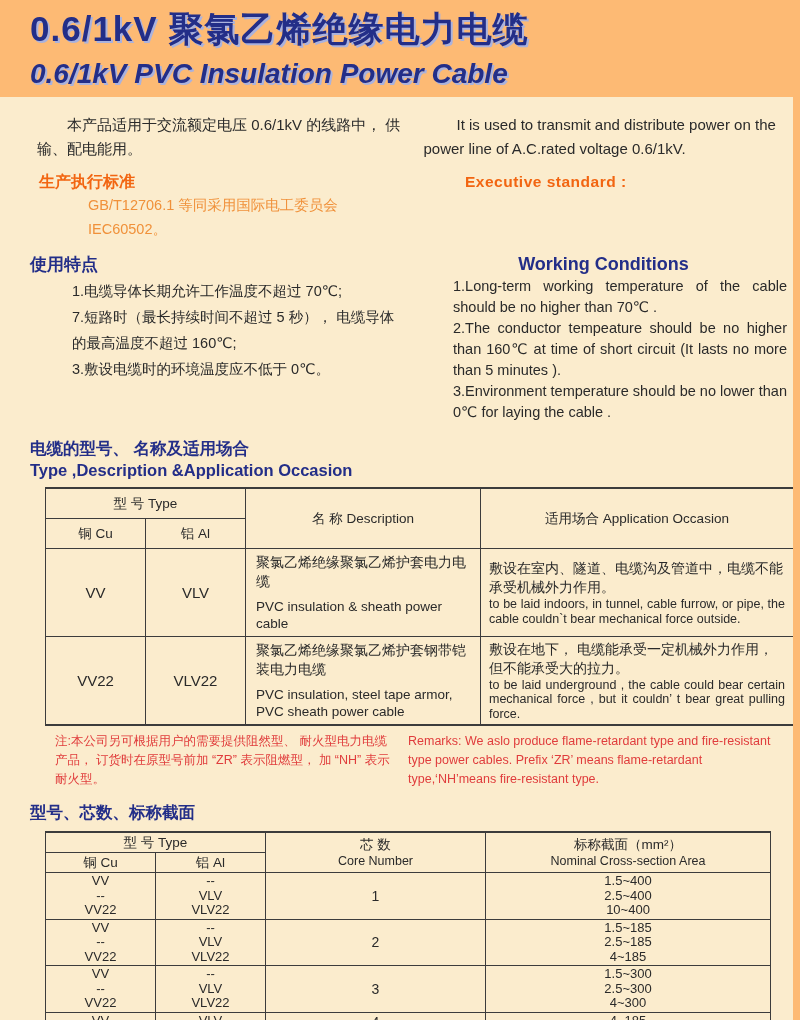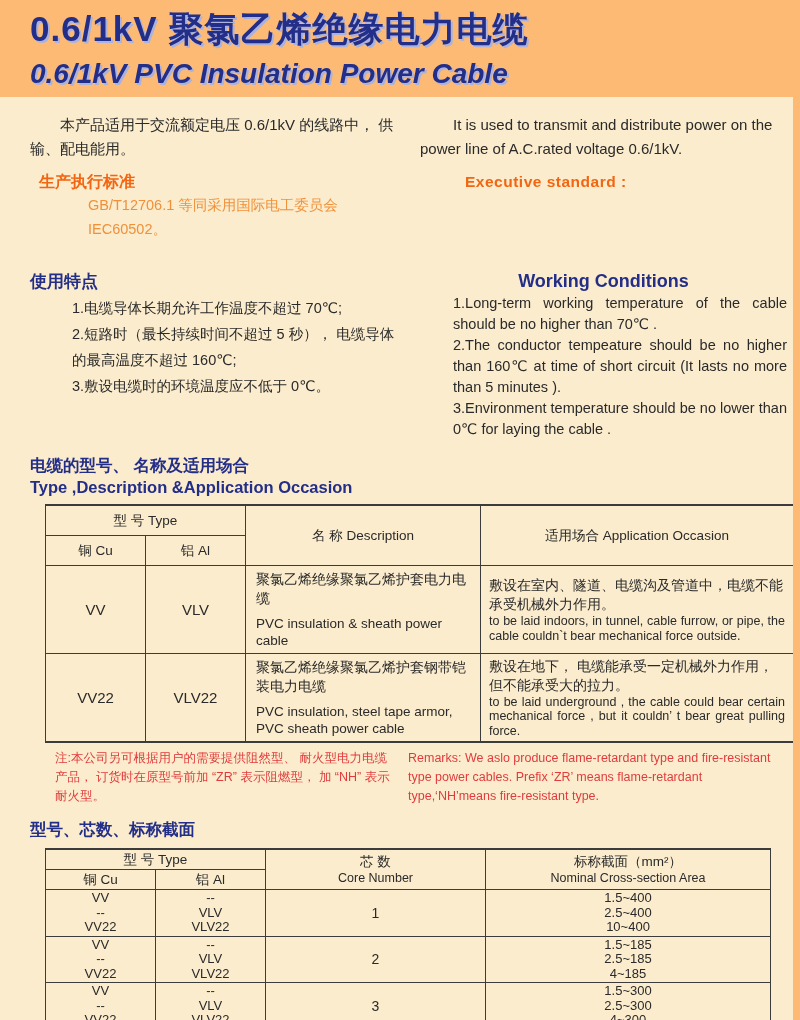--- a/index.html
+++ b/index.html
@@ -8,29 +8,29 @@
   .page{position:relative;width:800px;height:1020px;background:#fdba74;overflow:hidden;}
   .titles{padding:6px 0 0 30px;height:91px;box-sizing:border-box;}
   .title-zh{font-size:35px;font-weight:bold;color:#232e88;letter-spacing:1px;
             text-shadow:2px 2px 0 #aab2dd;}
   .title-en{font-size:28px;font-weight:bold;font-style:italic;color:#232e88;margin-top:5px;
             text-shadow:2px 2px 0 #aab2dd;}
   .content{position:absolute;top:97px;left:0;width:793px;height:923px;background:#fbeccd;overflow:hidden;}
   .cols{display:flex;}
   .col-l{width:408px;box-sizing:border-box;padding-left:30px;padding-right:8px;}
   .col-r{width:385px;box-sizing:border-box;padding-left:12px;padding-right:6px;}
-  .intro{margin-top:16px;font-size:15px;}
+  .intro{margin-top:16px;font-size:15px;padding-left:7px;}
   .intro .zh{text-indent:2em;line-height:24px;}
   .intro .en{text-indent:2.2em;line-height:24px;}
   .std{margin-top:10px;}
   .std-h-zh{margin-left:9px;font-weight:bold;font-size:16px;line-height:22px;}
   .std-t-zh{margin-left:58px;font-size:14.5px;line-height:24px;}
   .std-h-en{margin-left:45px;font-weight:bold;font-size:15.5px;line-height:22px;letter-spacing:.5px;}
   .std-t-en{margin-left:90px;font-size:14px;line-height:24px;}
-  .feat{margin-top:28px;}
+  .feat{margin-top:11px;}
   .feat-h{font-weight:bold;color:#232e88;font-size:17px;line-height:26px;}
   .feat-h-en{font-weight:bold;color:#232e88;font-size:18px;line-height:24px;text-align:center;}
   .feat-l{padding-left:42px;font-size:14.5px;line-height:26px;}
   .feat-r{padding-left:33px;font-size:14.5px;line-height:21px;text-align:justify;}
   .sec-h{margin-left:30px;font-weight:bold;color:#232e88;font-size:16.5px;line-height:22px;}
   .sec-h.mt{margin-top:14px;}
   table{border-collapse:collapse;table-layout:fixed;color:#2a2a2a;}
   .t1{margin:6px 0 0 45px;width:748px;border-top:2px solid #3c3c3c;border-bottom:2px solid #3c3c3c;}
   .t1 td{border:1px solid #3c3c3c;vertical-align:middle;}
   .t1 .hc{text-align:center;font-size:13.5px;}
@@ -79,21 +79,21 @@
       <div class="col-r">
         <div class="std-h-en" style="color:#f26511">Executive standard :</div>
       </div>
     </div>
 
     <div class="cols feat">
       <div class="col-l">
         <div class="feat-h">使用特点</div>
         <div class="feat-l">
           <div>1.电缆导体长期允许工作温度不超过 70℃;</div>
-          <div>2.短路时（最长持续时间不超过 5 秒）， 电缆导体的最高温度不超过 160℃;</div>
+          <div>7.短路时（最长持续时间不超过 5 秒）， 电缆导体的最高温度不超过 160℃;</div>
           <div>3.敷设电缆时的环境温度应不低于 0℃。</div>
         </div>
       </div>
       <div class="col-r">
         <div class="feat-h-en">Working Conditions</div>
         <div class="feat-r">
           <div>1.Long-term working temperature of the cable should be no higher than 70℃ .</div>
           <div>2.The conductor tempeature should be no higher than 160℃ at time of short circuit (It lasts no more than 5 minutes ).</div>
           <div>3.Environment temperature should be no lower than 0℃ for laying the cable .</div>
         </div>

